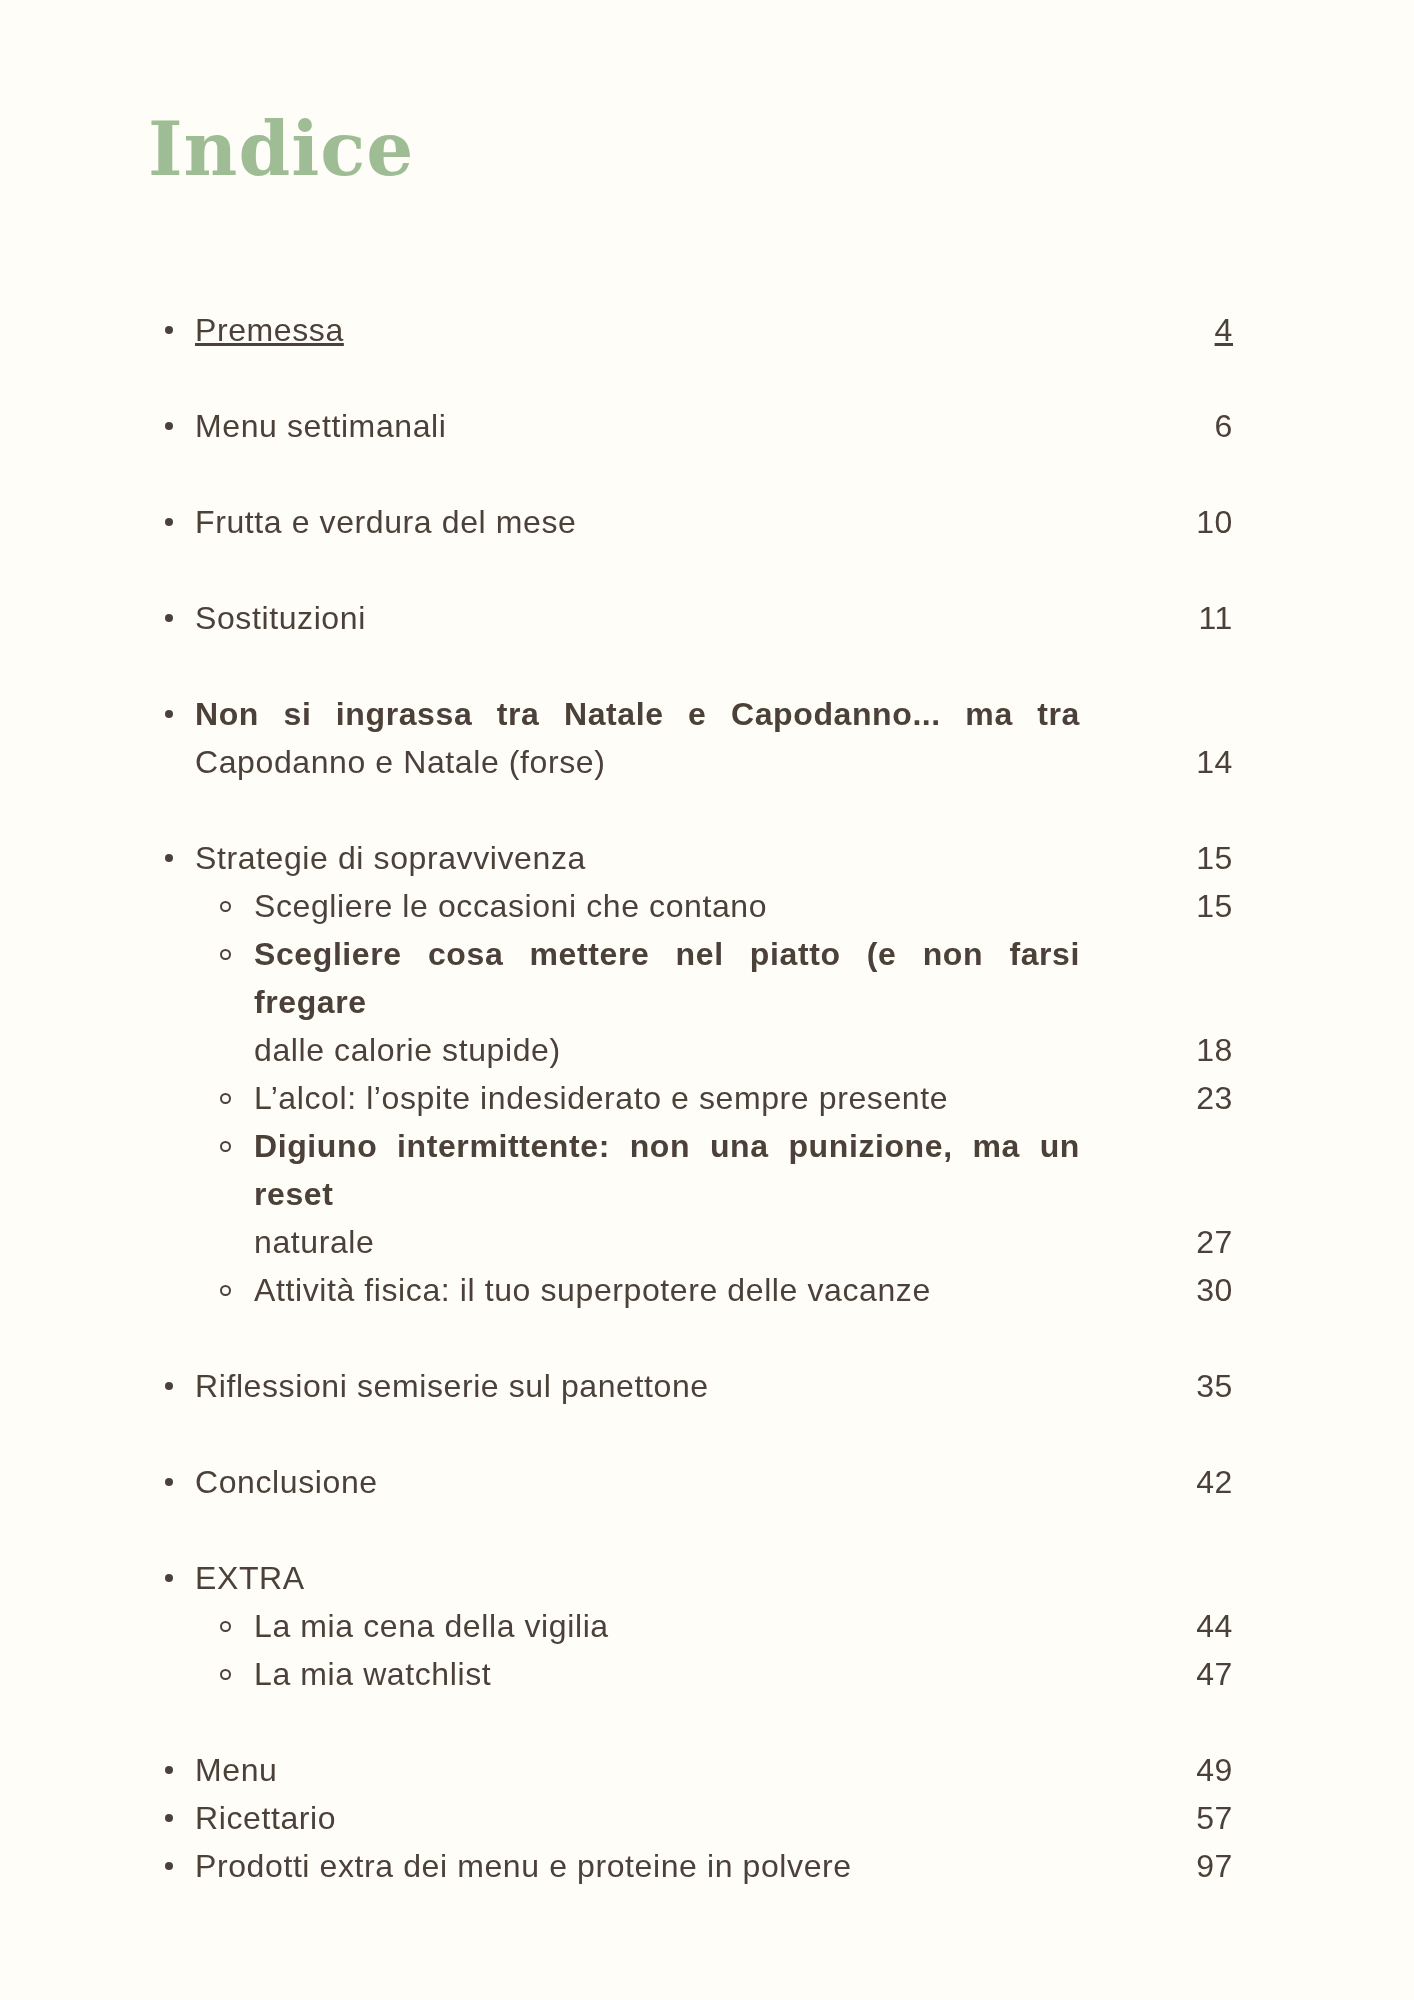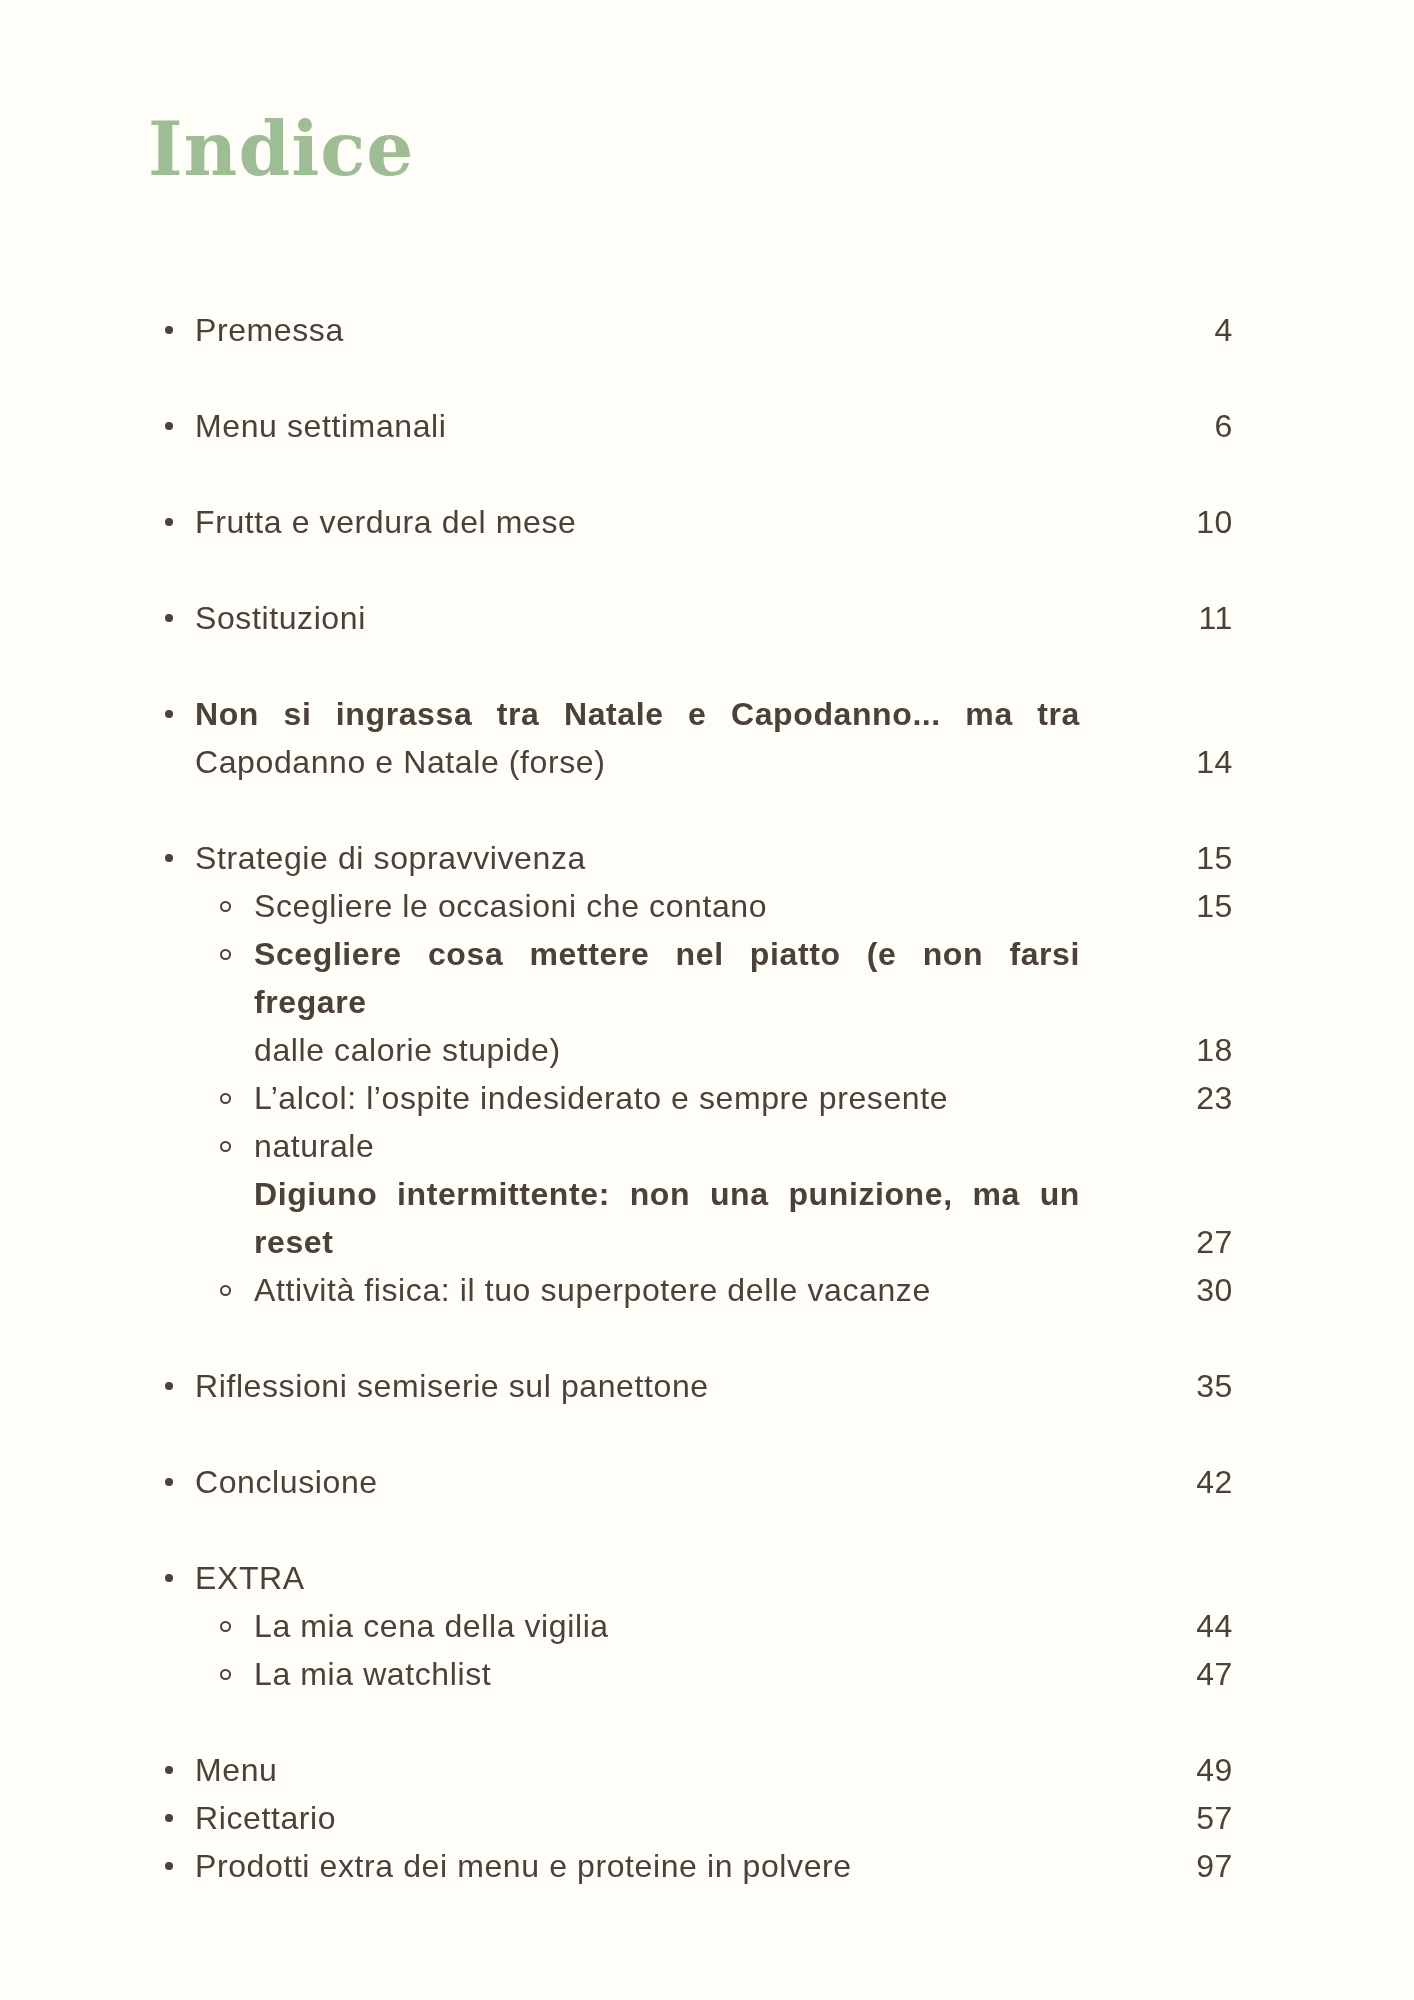--- a/index.html
+++ b/index.html
@@ -33,21 +33,21 @@
     font-size: 32px;
     line-height: 48px;
     letter-spacing: 0.6px;
   }
   .row {
     display: flex;
     align-items: flex-start;
   }
   .row.sec { margin-top: 48px; }
   .row.tight { margin-top: 0; }
-  .toc .row:first-child { margin-top: 0; }
+  .toc .row:first-child { margin-top: 0; text-decoration: underline; }
   .row.lvl2 { padding-left: 55px; }
   .gut {
     flex: none;
     width: 30px;
     display: flex;
     align-items: flex-start;
   }
   .lvl2 .gut { width: 34px; }
   .mark { display: inline-block; flex: none; }
   .mark.dot {
@@ -166,22 +166,22 @@
     <div class="txt">
           <span class="line">L’alcol: l’ospite indesiderato e sempre presente</span>
         </div>
     <div class="num">23</div>
   </div>
       <div class="row lvl2 sub">
     <span class="gut">
       <span class="mark ring"></span>
     </span>
     <div class="txt">
+          <span class="line just">Digiuno intermittente: non una punizione, ma un reset</span>
           <span class="line">naturale</span>
-          <span class="line just">Digiuno intermittente: non una punizione, ma un reset</span>
         </div>
     <div class="num">27</div>
   </div>
       <div class="row lvl2 sub">
     <span class="gut">
       <span class="mark ring"></span>
     </span>
     <div class="txt">
           <span class="line">Attività fisica: il tuo superpotere delle vacanze</span>
         </div>

